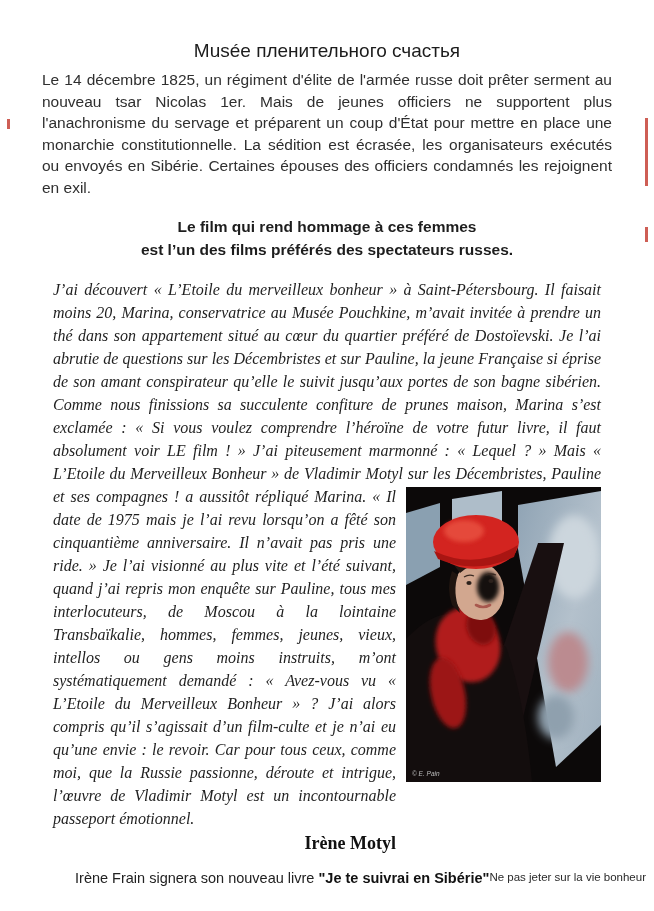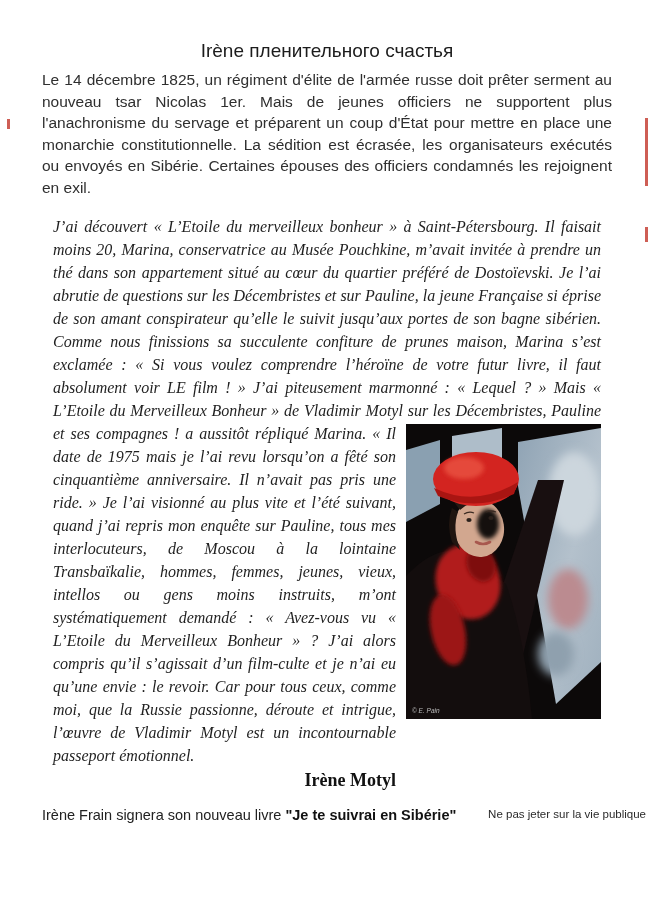--- a/index.html
+++ b/index.html
@@ -86,40 +86,44 @@
     width:365px;
     margin:2px 0 0;
     color:#111111;
   }
 
   
   .footer {
     clear:both;
     margin:14px -34px 0 0;
     display:flex;
-    justify-content:space-between;
+    justify-content:flex-end;
     align-items:flex-start;
   }
   .footer-left { font-size:14.5px; line-height:19px; color:#222222; }
   .footer-left .book { font-weight:700; color:#111111; }
   .footer-note { font-size:11.5px; line-height:15px; color:#2a2a2a; margin-top:1px; }
 </style>
 </head>
 <body>
 
 <div class="page">
 
   <div class="mark mark-left"></div>
   <div class="mark mark-r1"></div>
   <div class="mark mark-r2"></div>
 
-  <div class="title-ru">Irène пленительного счастья</div>
+  <div class="title-ru">Musée пленительного счастья</div>
 
   <p class="synopsis">Le 14 décembre 1825, un régiment d'élite de l'armée russe doit prêter serment au nouveau tsar Nicolas 1er. Mais de jeunes officiers ne supportent plus l'anachronisme du servage et préparent un coup d'État pour mettre en place une monarchie constitutionnelle. La sédition est écrasée, les organisateurs exécutés ou envoyés en Sibérie. Certaines épouses des officiers condamnés les rejoignent en exil.</p>
 
+  <div class="highlight">
+    <div>Le film qui rend hommage à ces femmes</div>
+    <div>est l’un des films préférés des spectateurs russes.</div>
+  </div>
 
   <p class="testimonial">
     <span>J’ai découvert « L’Etoile du merveilleux bonheur » à Saint-Pétersbourg. Il faisait moins 20, Marina, conservatrice au Musée Pouchkine, m’avait invitée à prendre un thé dans son appartement situé au cœur du quartier préféré de Dostoïevski. Je l’ai abrutie de questions sur les Décembristes et sur Pauline, la jeune Française si éprise de son amant conspirateur qu’elle le suivit jusqu’aux portes de son bagne sibérien. Comme nous finissions sa succulente confiture de prunes maison, Marina s’est exclamée : « Si vous voulez comprendre l’héroïne de votre futur livre, il faut absolument voir LE film ! » J’ai piteusement marmonné : « Lequel ? » Mais « L’Etoile du Merveilleux Bonheur » de Vladimir Motyl sur les Décembristes, Pauline et ses </span><span class="photo-float">
         <svg viewBox="0 0 195 295" xmlns="http://www.w3.org/2000/svg">
       <defs>
         <linearGradient id="pane" x1="0" y1="0" x2="1" y2="1">
           <stop offset="0" stop-color="#8fa3b4"></stop>
           <stop offset="0.55" stop-color="#b4c1cc"></stop>
           <stop offset="1" stop-color="#9fb0be"></stop>
         </linearGradient>
@@ -166,16 +170,16 @@
     </svg>
       </span><span>compagnes ! a aussitôt répliqué Marina. « Il date de 1975 mais je l’ai revu lorsqu’on a fêté son cinquantième anniversaire. Il n’avait pas pris une ride. » Je l’ai visionné au plus vite et l’été suivant, quand j’ai repris mon enquête sur Pauline, tous mes interlocuteurs, de Moscou à la lointaine Transbaïkalie, hommes, femmes, jeunes, vieux, intellos ou gens moins instruits, m’ont systématiquement demandé : « Avez-vous vu « L’Etoile du Merveilleux Bonheur » ? J’ai alors compris qu’il s’agissait d’un film-culte et je n’ai eu qu’une envie : le revoir. Car pour tous ceux, comme moi, que la Russie passionne, déroute et intrigue, l’œuvre de Vladimir Motyl est un incontournable passeport émotionnel.</span>
   </p>
 
   <div class="signature">Irène Motyl</div>
 
   <div class="footer">
     <div class="footer-left">
       <span>Irène Frain signera son nouveau livre </span><span class="book">"Je te suivrai en Sibérie"</span>
     </div>
-    <div class="footer-note">Ne pas jeter sur la vie publique</div>
+    <div class="footer-note">Ne pas jeter sur la vie bonheur</div>
   </div>
 
 </div>
 
 </body></html>

